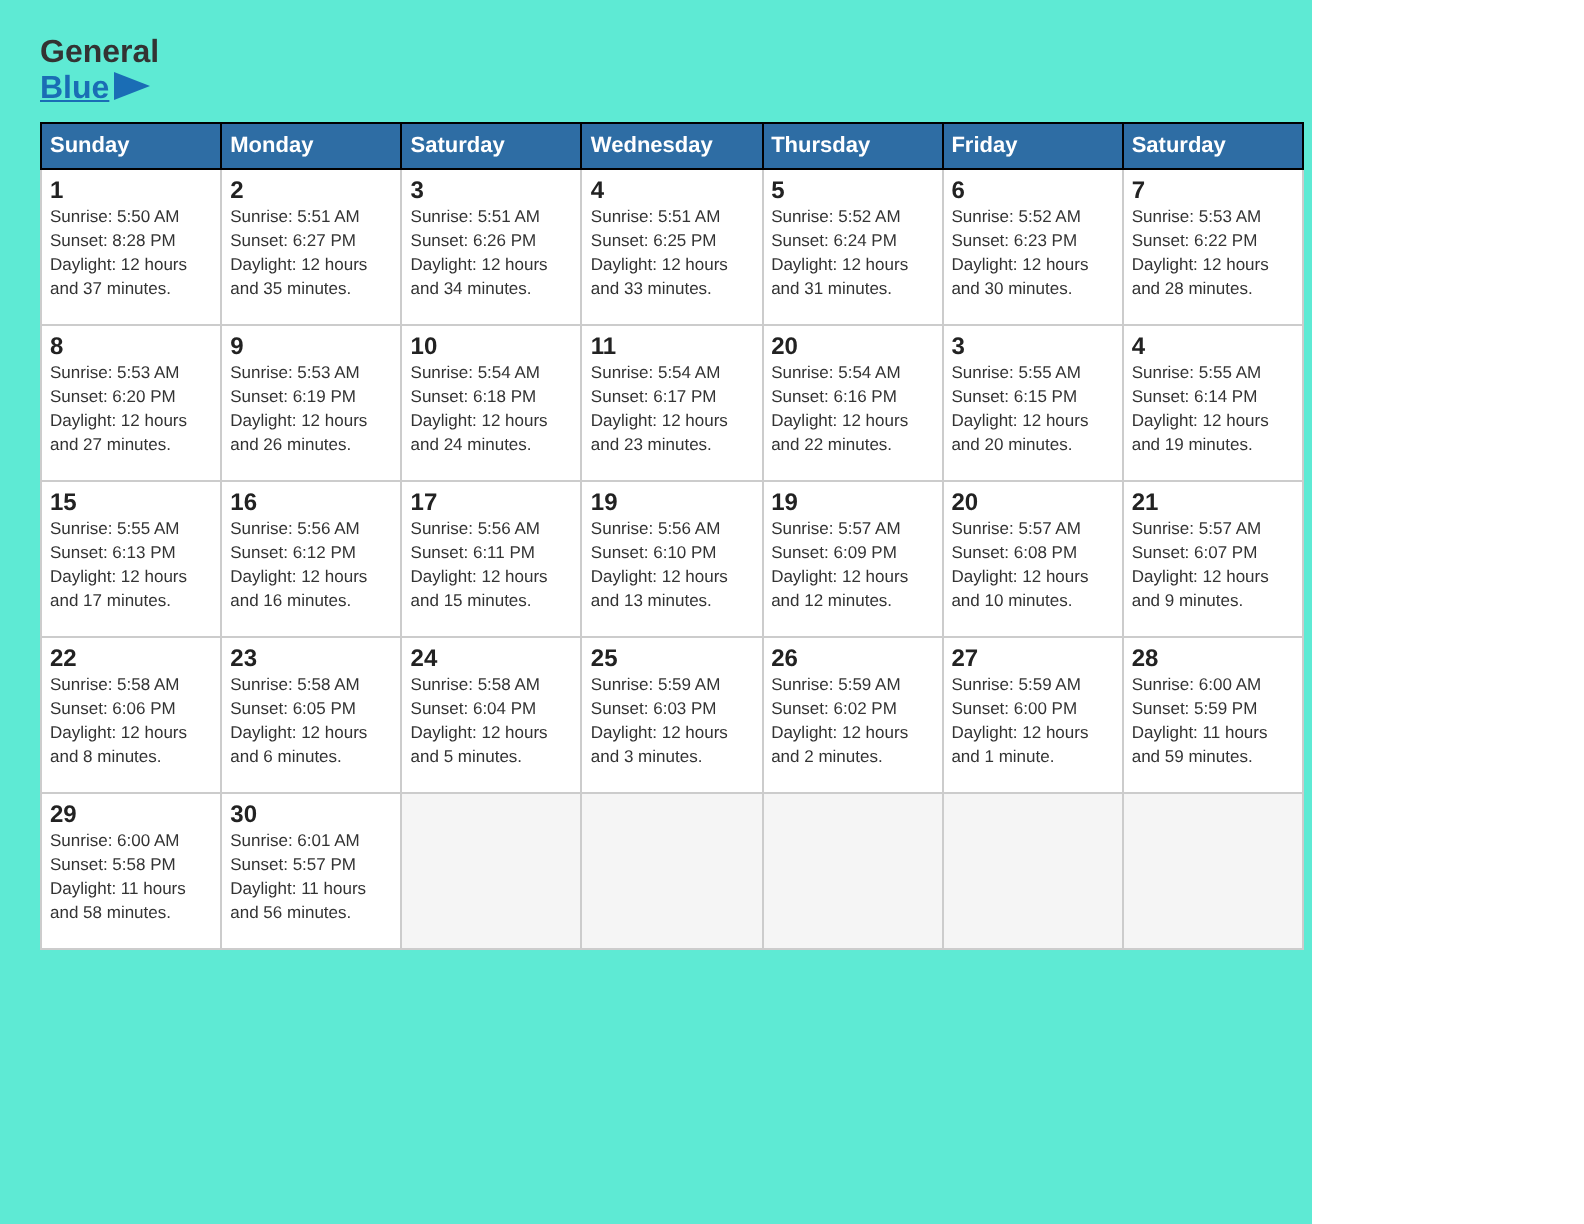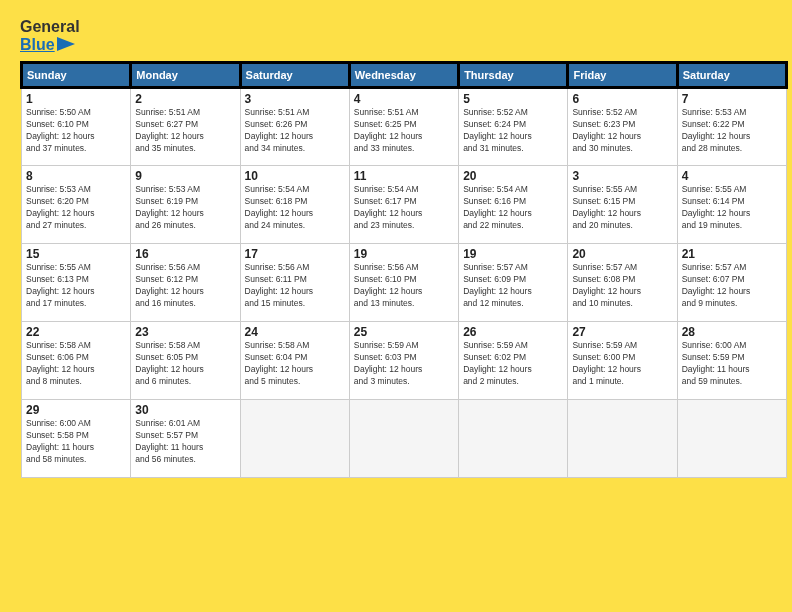--- a/index.html
+++ b/index.html
@@ -4,24 +4,24 @@
   <style>
     * { margin: 0; padding: 0; box-sizing: border-box; }
     body {
       font-family: Arial, sans-serif;
       background: #fff;
       width: 792px;
       height: 612px;
       overflow: hidden;
     }
     .page {
-      width: 792px;
+      width: 656px;
       height: 612px;
       padding: 18px 4px 10px 20px;
-      background: #fde047;
+      background: #5eead4;
     }
     .header {
       display: flex;
       align-items: flex-start;
       justify-content: space-between;
       margin-bottom: 8px;
     }
     .logo {
       display: flex;
       align-items: center;
@@ -45,21 +45,21 @@
       border-collapse: collapse;
       font-size: 9.5px;
     }
     thead tr th {
       background-color: #2e6da4;
       color: #fff;
       padding: 5px 4px;
       font-size: 11px;
       font-weight: bold;
       text-align: left;
-      border: 3px solid #000000;
+      border: 1px solid #000000;
     }
     tbody tr td {
       border: 1px solid #ccc;
       vertical-align: top;
       padding: 3px 4px;
       height: 78px;
       background: #fff;
       width: calc(100% / 7);
     }
     tbody tr td.empty {
@@ -82,21 +82,21 @@
 <body>
 
 <div class="page">
   <div class="header">
     <div class="logo">
 
     <div style="font-family: Arial, sans-serif; line-height: 1.1;">
           <div style="font-size: 16px; font-weight: bold; color: rgb(51, 51, 51); display: flex; align-items: center; gap: 2px;">
             <span style="color:#333">General</span>
           </div>
-          <div style="font-size: 16px; font-weight: bold; color: rgb(26, 109, 181); display: flex; align-items: center; text-decoration: underline;">
+          <div style="font-size: 16px; font-weight: bold; color: rgb(26, 109, 181); display: flex; align-items: flex-start; text-decoration: underline;">
             <span>Blue</span>
             <svg width="18" height="14" viewBox="0 0 18 14" style="margin-left:2px">
               <polygon points="0,0 18,7 0,14" fill="#1a6db5"></polygon>
             </svg>
           </div>
         </div>
       </div>
     <div class="title-block">
       <div class="month-title"></div>
       <div class="subtitle"></div>
@@ -113,21 +113,21 @@
           <th>Thursday</th>
           <th>Friday</th>
           <th>Saturday</th>
         </tr>
     </thead>
     <tbody id="calendar-body">
     <tr>
           <td>
             <span class="day-num">1</span>
             <div class="day-info" style="white-space: pre-line;">Sunrise: 5:50 AM
-Sunset: 6:10 PM
+Sunset: 8:28 PM
 Daylight: 12 hours
 and 37 minutes.</div>
           </td>
           <td>
             <span class="day-num">2</span>
             <div class="day-info" style="white-space: pre-line;">Sunrise: 5:51 AM
 Sunset: 6:27 PM
 Daylight: 12 hours
 and 35 minutes.</div>
           </td>

